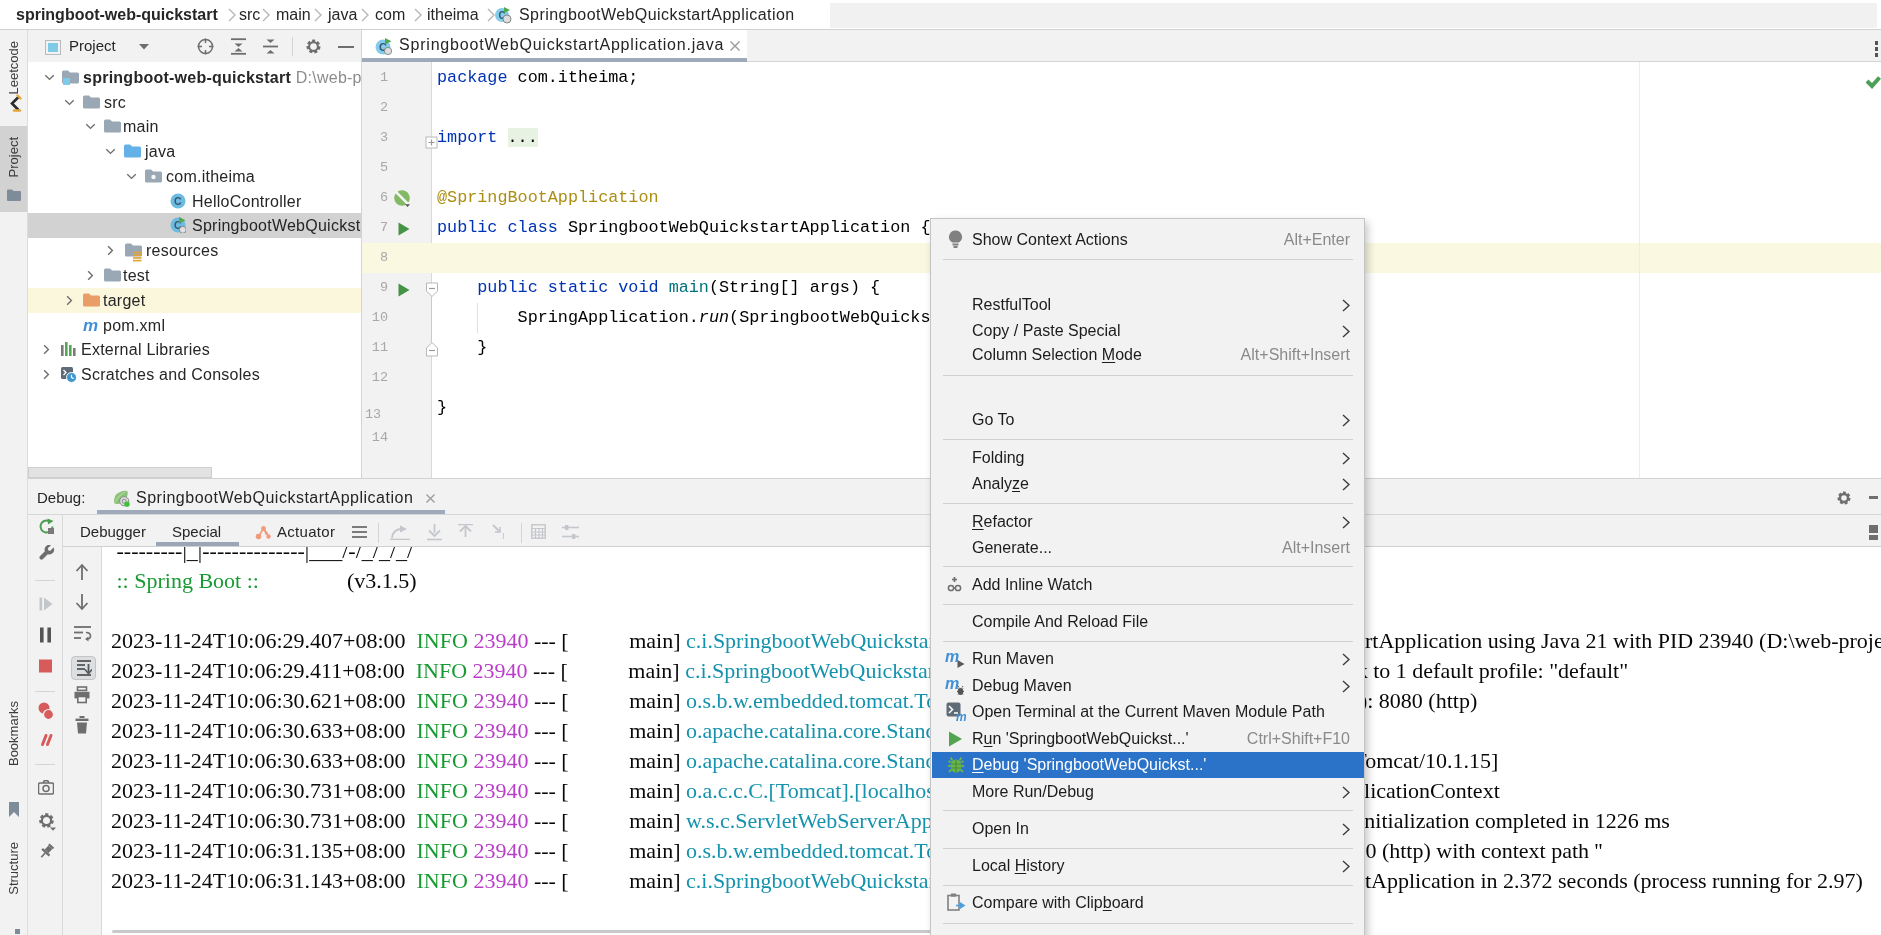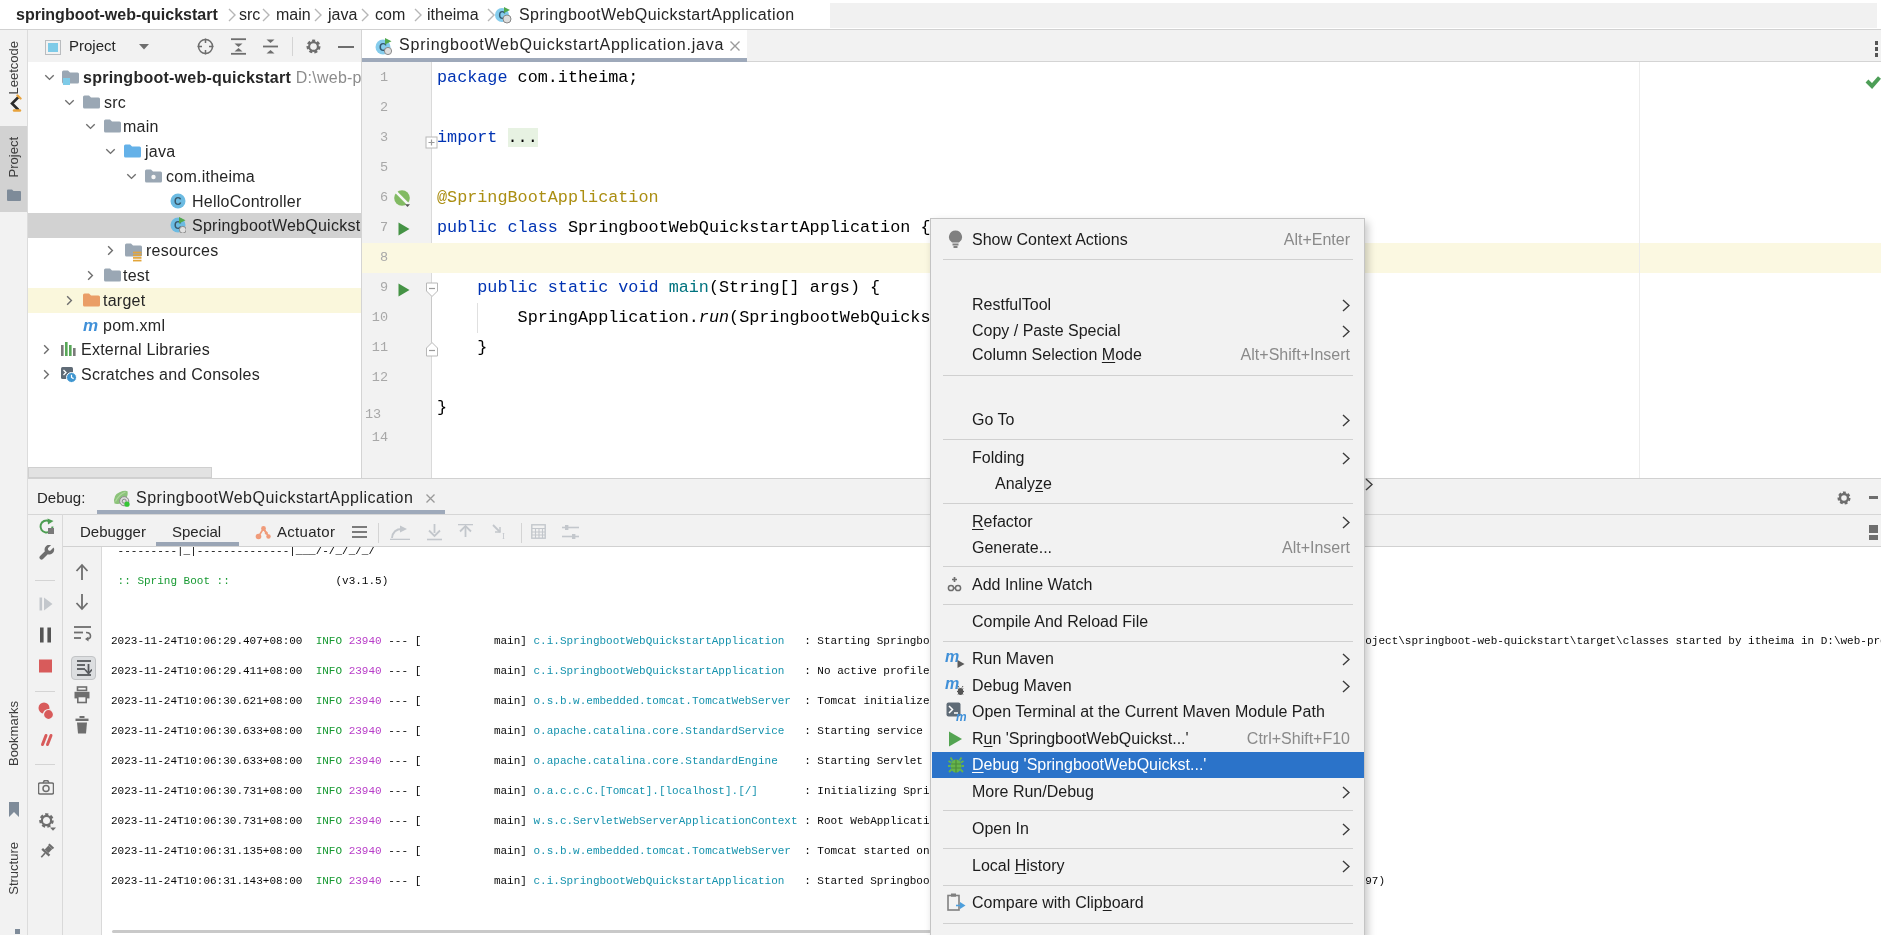--- a/index.html
+++ b/index.html
@@ -42,21 +42,21 @@
 .kw { color:#0033b3; }
 .ann { color:#ab8e12; }
 
 
 #debug { left:28px; top:478px; width:1853px; height:457px; background:#f2f2f2; border-top:1px solid #d1d1d1; }
 #dbg-underline { position:absolute; left:69px; top:31px; width:348px; height:4px; background:#9ea9ba; }
 #dbgborder { position:absolute; left:34px; top:67px; width:1819px; height:1px; background:#d1d1d1; }
 #vline1 { position:absolute; left:34px; top:35px; width:1px; height:422px; background:#d9d9d9; }
 #vline2 { position:absolute; left:73px; top:68px; width:1px; height:389px; background:#d9d9d9; }
 #console { position:absolute; left:74px; top:68px; width:1779px; height:389px; background:#fff; overflow:hidden; }
-.conline { position:absolute; left:9px; font-family:Liberation Mono, monospace; font-size:11px;
+.conline { position:absolute; left:9px; font-family:Liberation Serif, serif; font-size:22px;
   line-height:30px; height:30px; white-space:pre; color:#080808; }
 .g { color:#189a33; }
 .m { color:#b83dc8; }
 .t { color:#1592ad; }
 
 
 #menu { left:930px; top:218px; width:435px; height:720px; background:#f2f2f2;
   border:1px solid #c4c4c4; box-shadow:3px 4px 8px rgba(0,0,0,0.22); font-size:16px; color:#1c1c1c; }
 .mi { position:absolute; left:1px; width:432px; height:26px; line-height:26px; white-space:pre; }
 .mi .txt { position:absolute; left:40px; top:0; }
@@ -608,21 +608,21 @@
         </svg></div>
   <div class="mi" style="top:123px;"><span class="txt">Column Selection <u>M</u>ode</span><span class="sc">Alt+Shift+Insert</span></div>
   <div class="msep" style="top:156px;"></div>
   <div class="mi" style="top:188px;"><span class="txt">Go To</span><svg class="arrow" viewBox="0 0 8 13">
           <path d="M1 1 L7 6.5 L1 12" stroke="#3c3c3c" stroke-width="1.4" fill="none"></path>
         </svg></div>
   <div class="msep" style="top:220px;"></div>
   <div class="mi" style="top:226px;"><span class="txt">Folding</span><svg class="arrow" viewBox="0 0 8 13">
           <path d="M1 1 L7 6.5 L1 12" stroke="#3c3c3c" stroke-width="1.4" fill="none"></path>
         </svg></div>
-  <div class="mi" style="top:252px;margin-left:23px;"><span class="txt">Analy<u>z</u>e</span><svg class="arrow" viewBox="0 0 8 13">
+  <div class="mi" style="top:252px;"><span class="txt">Analy<u>z</u>e</span><svg class="arrow" viewBox="0 0 8 13">
           <path d="M1 1 L7 6.5 L1 12" stroke="#3c3c3c" stroke-width="1.4" fill="none"></path>
         </svg></div>
   <div class="msep" style="top:284px;"></div>
   <div class="mi" style="top:290px;"><span class="txt"><u>R</u>efactor</span><svg class="arrow" viewBox="0 0 8 13">
           <path d="M1 1 L7 6.5 L1 12" stroke="#3c3c3c" stroke-width="1.4" fill="none"></path>
         </svg></div>
   <div class="mi" style="top:316px;"><span class="txt">Generate...</span><span class="sc">Alt+Insert</span></div>
   <div class="msep" style="top:347px;"></div>
   <div class="mi" style="top:353px;">
     <svg class="abs" style="left:15px;top:5px" width="18" height="16" viewBox="0 0 18 16">

